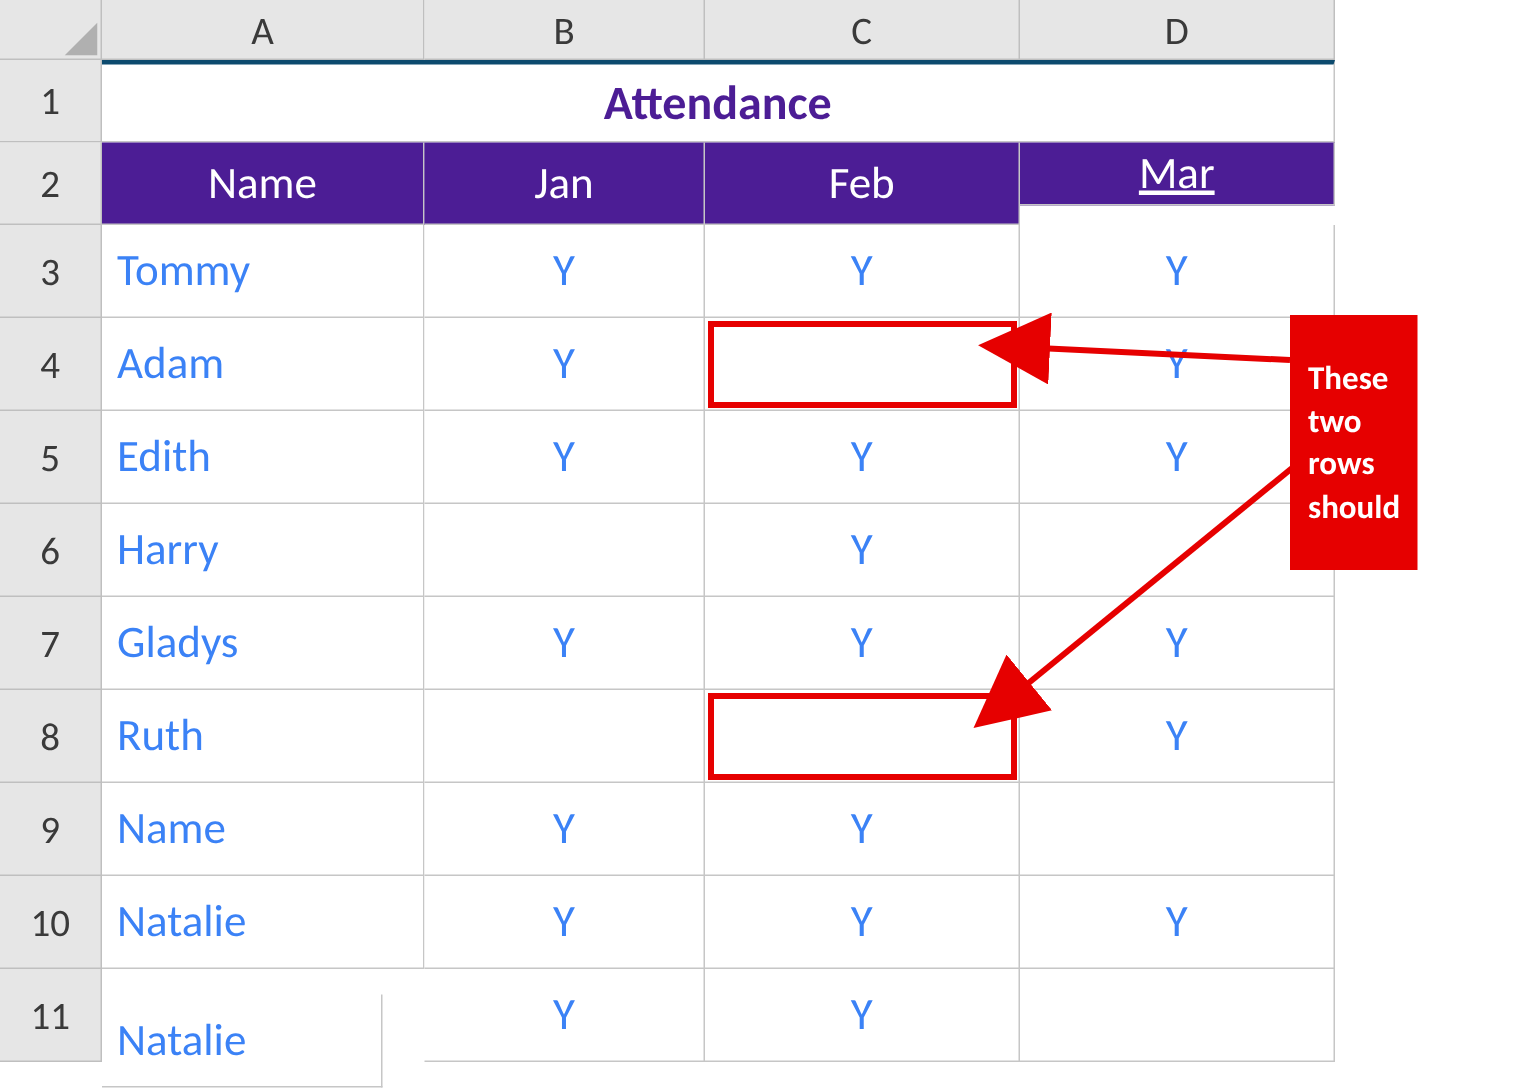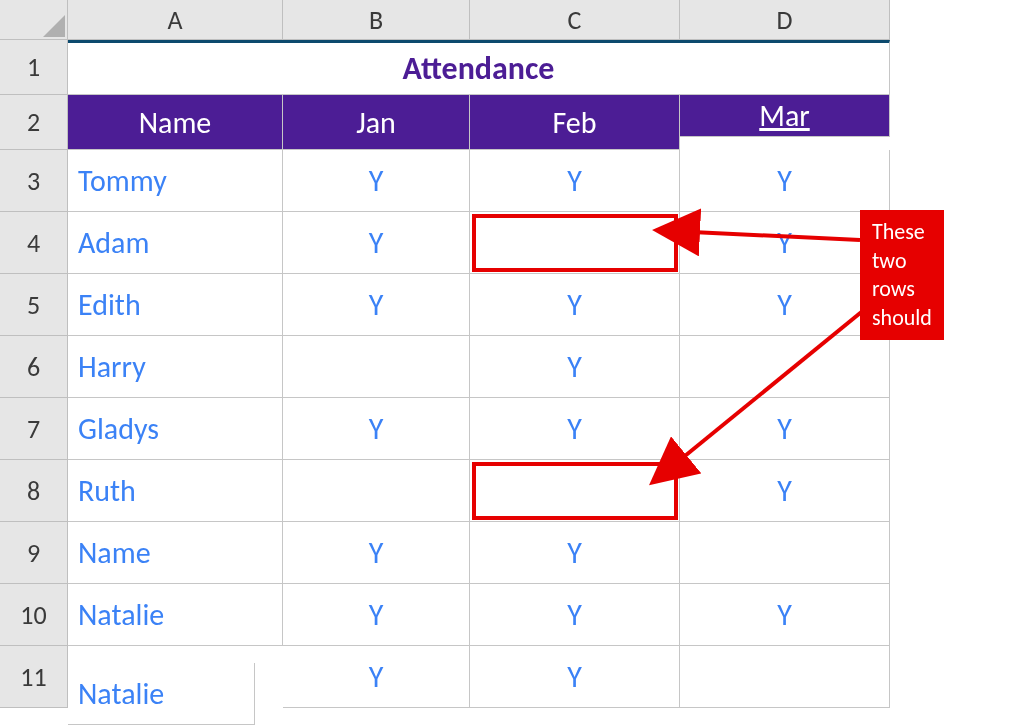--- a/index.html
+++ b/index.html
@@ -82,23 +82,23 @@
   .highlight-box {
     position: absolute;
     border: 4px solid #e60000;
     pointer-events: none;
     z-index: 5;
   }
   .callout {
     position: absolute;
     background: #e60000;
     color: #fff;
-    font-weight: normal;
+    font-weight: bold;
     font-size: 22px;
-    padding: 8px 12px;
+    padding: 28px 12px;
     line-height: 1.3;
     z-index: 6;
     max-width: 170px;
   }
   .arrow-svg {
     position: absolute;
     z-index: 6;
     pointer-events: none;
     overflow: visible;
   }

